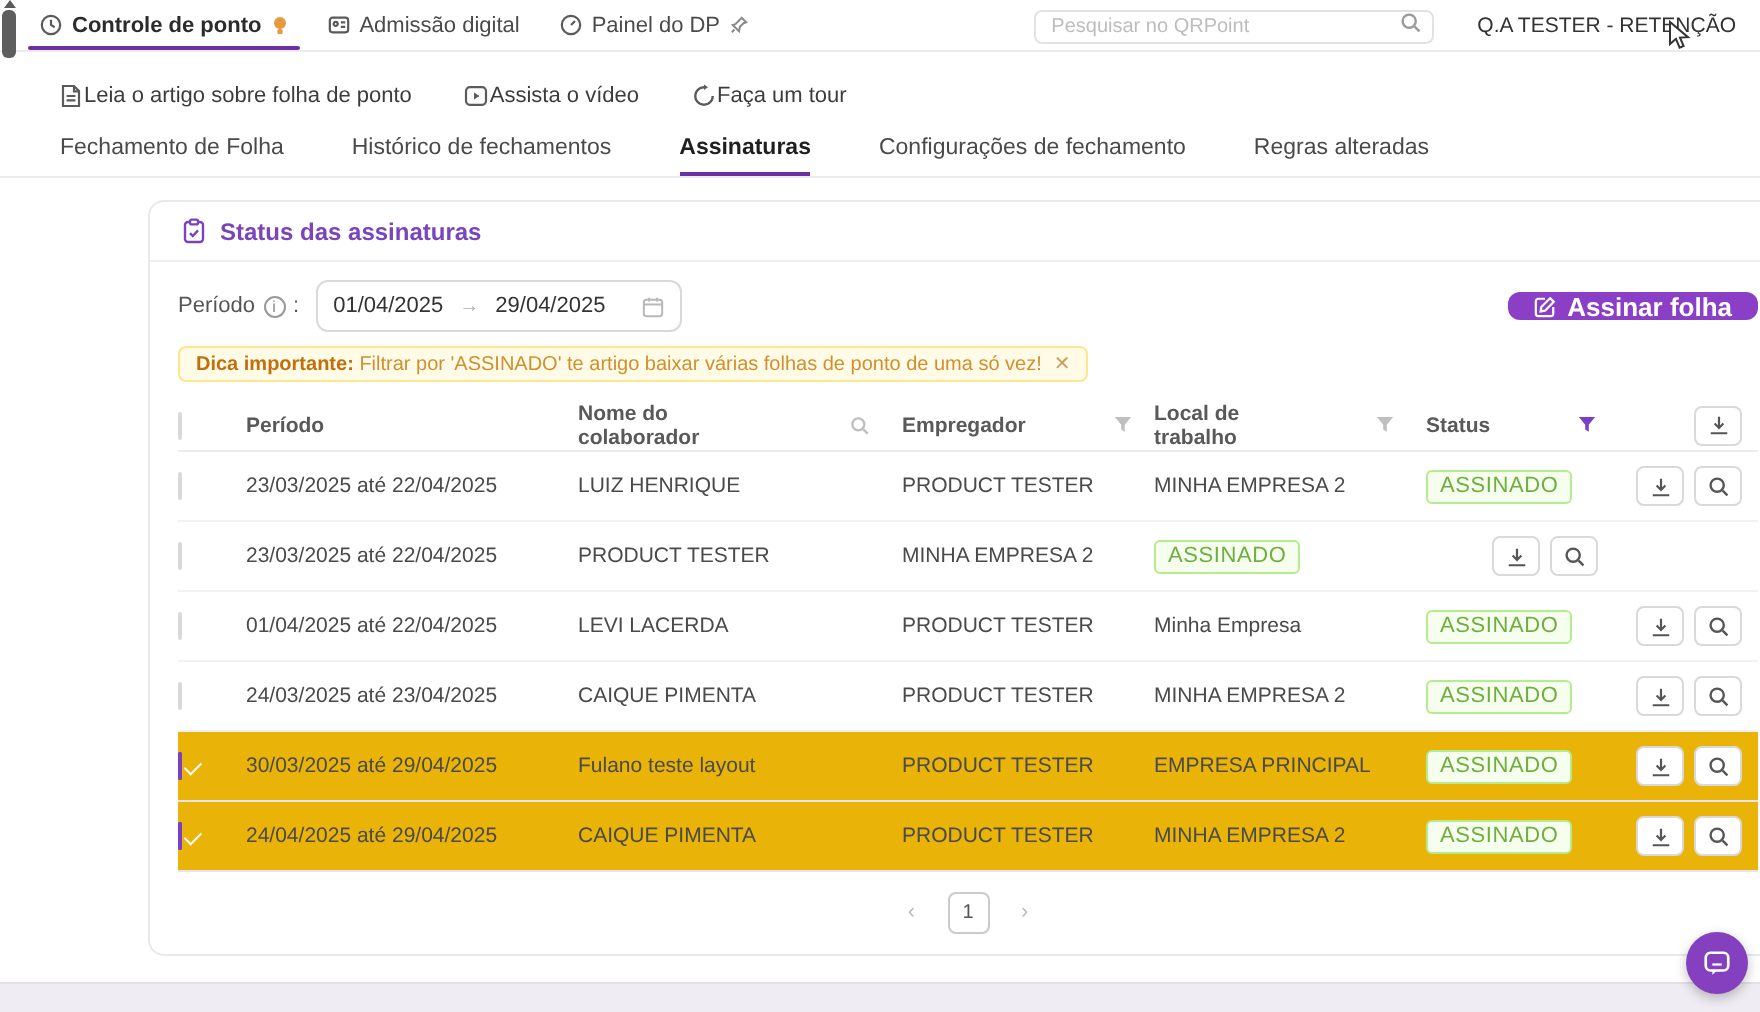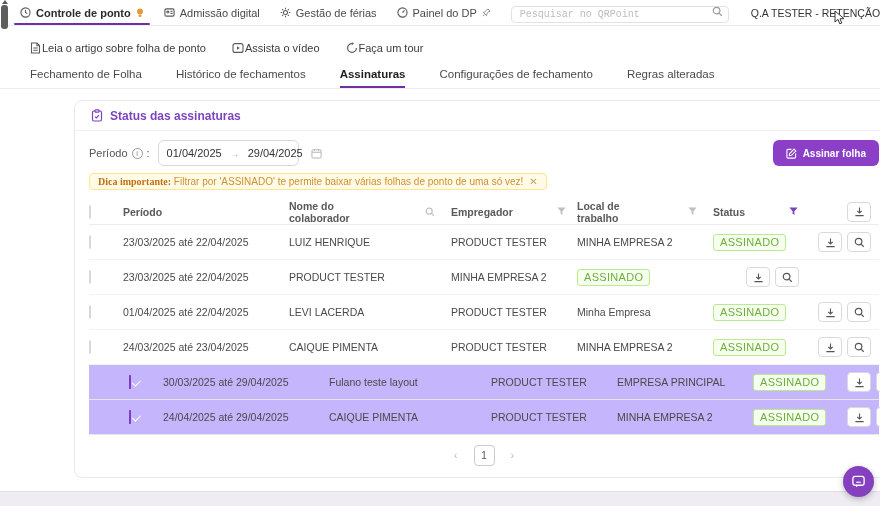--- a/index.html
+++ b/index.html
@@ -23,23 +23,23 @@
   .nav-item.active { font-weight:700; color:#2b2b2b; }
   .nav-item.active::after {
     content:""; position:absolute; left:-6px; right:-6px; bottom:0; height:2px;
     background:#6d2fa5; border-radius:2px;
   }
   .nav-ico { color:#5a5a5a; }
   .bulb { color:#e59a3c; }
   .pin { color:#8a8a8a; }
   .searchbox { position:relative; margin-left:auto; }
   .searchbox input {
-    width:218px; height:17px; border:1px solid #e2e2e2; border-radius:4px;
+    width:200px; height:17px; border:1px solid #e2e2e2; border-radius:4px;
     font-size:10px; padding:0 22px 0 8px; color:#555; outline:none;
-    font-family:Liberation Mono, monospace;
+    font-family:Liberation Sans, sans-serif;
   }
   .searchbox input::placeholder { color:#bdbdbd; }
   .searchbox .s-ico { position:absolute; right:6px; top:3px; color:#9a9a9a; }
   .user-label { font-size:10.5px; color:#333; white-space:nowrap; margin-left:2px; }
 
   
   .left-scroll { position:absolute; left:0; top:0; width:9px; height:32px; z-index:5; }
   .left-scroll .tri {
     width:0; height:0; margin:0 auto;
     border-left:3px solid transparent; border-right:3px solid transparent;
@@ -74,49 +74,49 @@
     border-bottom:1px solid #f0f0f0; margin:0 -14px; padding:0 16px;
   }
   .controls { margin-top:9px; display:flex; align-items:center; }
   .period-label { font-size:11px; color:#555; display:inline-flex; align-items:center; gap:4px; }
   .info-ico {
     width:11px; height:11px; border:1px solid #999; border-radius:50%;
     font-size:8px; color:#888; display:inline-flex; align-items:center; justify-content:center;
     font-style:normal;
   }
   .range-picker {
-    margin-left:8px; width:141px; height:26px; border:1px solid #d9d9d9; border-radius:6px;
+    margin-left:8px; width:183px; height:26px; border:1px solid #d9d9d9; border-radius:6px;
     display:flex; align-items:center; padding:0 8px; gap:8px; font-size:11px; color:#333;
     cursor:pointer; background:#fff;
   }
   .range-picker .arrow { color:#b0b0b0; font-size:10px; }
   .range-picker .cal { margin-left:auto; color:#b8b8b8; }
   .sign-btn {
     margin-left:auto; background:#8a3fc6; color:#fff; border:none; border-radius:6px;
-    height:26px; padding:0 13px; font-size:10px; font-weight:600;
+    height:14px; padding:0 13px; font-size:13px; font-weight:600;
     display:inline-flex; align-items:center; gap:6px; cursor:pointer;
     font-family:"Liberation Sans", sans-serif;
   }
   .tip {
     margin-top:7px; display:inline-flex; align-items:center; gap:6px;
     background:#fffbe6; border:1px solid #ffe58f; border-radius:4px;
     padding:2px 8px; font-size:10px; color:#cf9030;
   }
-  .tip b { color:#c1700d;font-family:Liberation Serif, serif; }
+  .tip b { color:#c1700d; }
   .tip .tclose { color:#c9a063; cursor:pointer; font-size:10px; }
 
   
   .tbl { margin-top:9px; }
   .trow {
     display:grid; grid-template-columns:34px 166px 162px 126px 136px 94px 1fr;
     align-items:center; border-bottom:1px solid #f2f2f2;
   }
   .thead { height:26px; font-size:10.5px; font-weight:700; color:#595959; border-bottom:1px solid #ececec; }
   .tdata { height:35px; font-size:10.5px; color:#4a4a4a; }
-  .tdata.selected { background:#c4b5fd; border-bottom-color:#e8e3ec;padding-left:40px; }
+  .tdata.selected { background:#eab308; border-bottom-color:#e8e3ec; }
   .hcell { display:flex; align-items:center; justify-content:space-between; padding-right:16px;gap:44px; }
   .hico { color:#bfbfbf; cursor:pointer; }
   .hico.active { color:#7b3fc4; }
   .cb {
     width:13px; height:13px; border:1px solid #d9d9d9; border-radius:3px; background:#fff;
     cursor:pointer; position:relative;
   }
   .cb.ind::after { content:""; position:absolute; inset:2px; background:#7b3fc4; border-radius:1px; }
   .cb.checked { background:#7b3fc4; border-color:#7b3fc4; }
   .cb.checked::after {
@@ -180,29 +180,20 @@
   </div>
   <div class="nav-item">
     <span class="nav-ico">
       <svg width="11" height="11" viewBox="0 0 12 12" fill="none" stroke="currentColor" stroke-width="1.2">
           <rect x="1" y="2" width="10" height="8" rx="1.5"></rect>
           <circle cx="4.2" cy="5.4" r="1.1"></circle>
           <path d="M7 4.6h2.4M7 7h2.4"></path>
         </svg>
     </span>
     <span>Admissão digital</span>
-  </div>
-  <div class="nav-item">
-    <span class="nav-ico">
-      <svg width="11" height="11" viewBox="0 0 12 12" fill="none" stroke="currentColor" stroke-width="1.1">
-          <circle cx="6" cy="6" r="2.2"></circle>
-          <path d="M6 .8v1.6M6 9.6v1.6M.8 6h1.6M9.6 6h1.6M2.3 2.3l1.1 1.1M8.6 8.6l1.1 1.1M9.7 2.3 8.6 3.4M3.4 8.6 2.3 9.7"></path>
-        </svg>
-    </span>
-    <span>Gestão de férias</span>
   </div>
   <div class="nav-item">
     <span class="nav-ico">
       <svg width="11" height="11" viewBox="0 0 12 12" fill="none" stroke="currentColor" stroke-width="1.2">
           <circle cx="6" cy="6" r="5"></circle>
           <path d="M6 6l2.2-2.2"></path>
         </svg>
     </span>
     <span>Painel do DP</span>
     <span class="pin">
@@ -307,21 +298,21 @@
             <path d="M10.5 6v3.7A1.3 1.3 0 0 1 9.2 11H2.3A1.3 1.3 0 0 1 1 9.7V2.8a1.3 1.3 0 0 1 1.3-1.3H6"></path>
             <path d="M8.8 1.2l2 2L6 8l-2.4.4L4 6z"></path>
           </svg>
       </span>
       <span>Assinar folha</span>
     </button>
   </div>
 
   <div class="tip">
     <span><b>Dica importante:</b>
-    <span>Filtrar por 'ASSINADO' te permite baixar várias folhas de ponto de uma só vez!</span></span>
+    <span>Filtrar por 'ASSINADO' te artigo baixar várias folhas de ponto de uma só vez!</span></span>
     <span class="tclose">✕</span>
   </div>
 
   
   <div class="tbl">
     <div class="trow thead">
       <div><span class="cb ind"></span></div>
       <div>Período</div>
       <div class="hcell">
         <span>Nome do colaborador</span>

